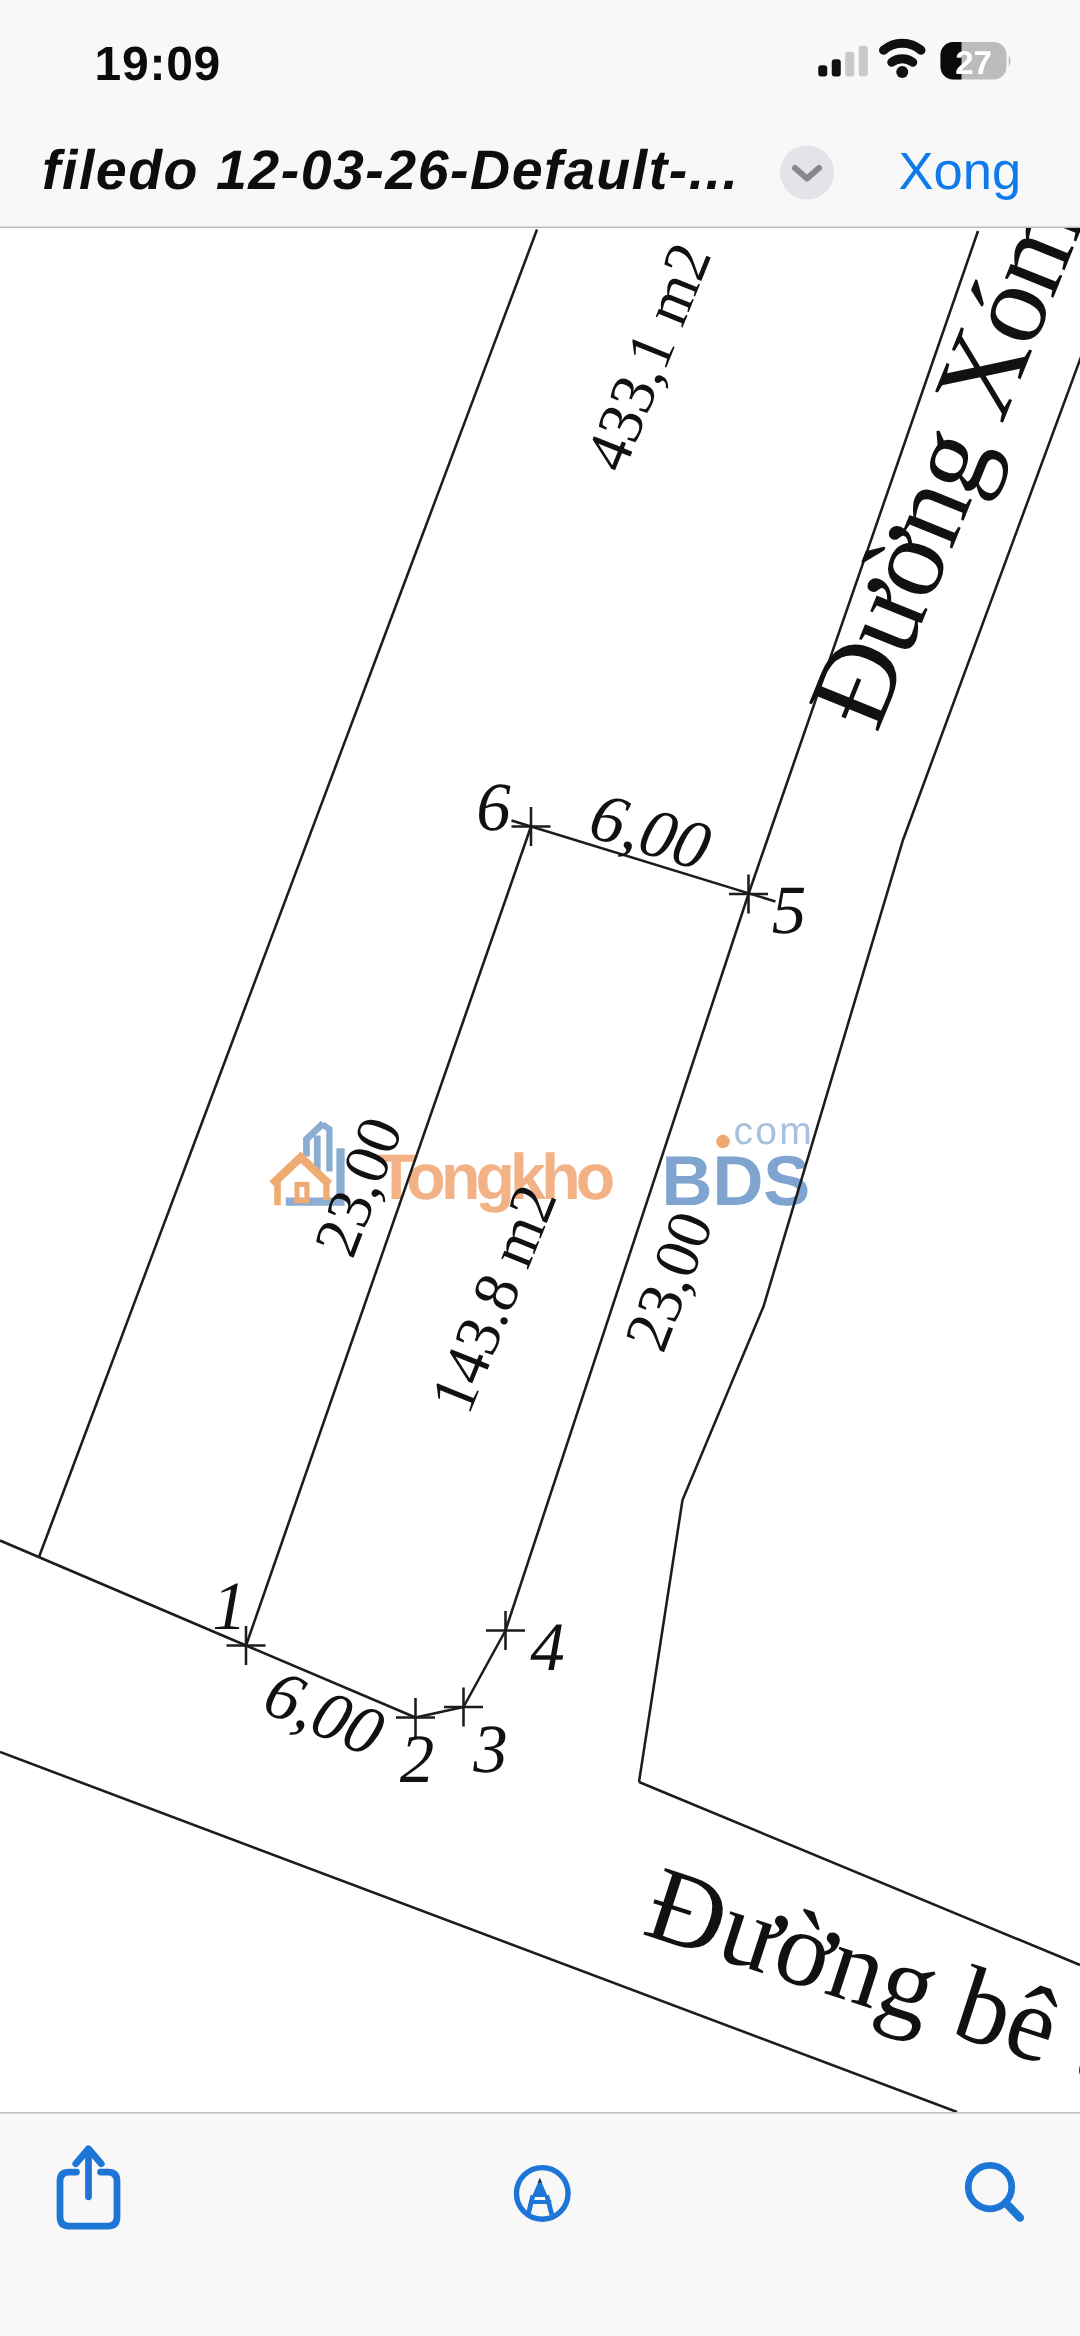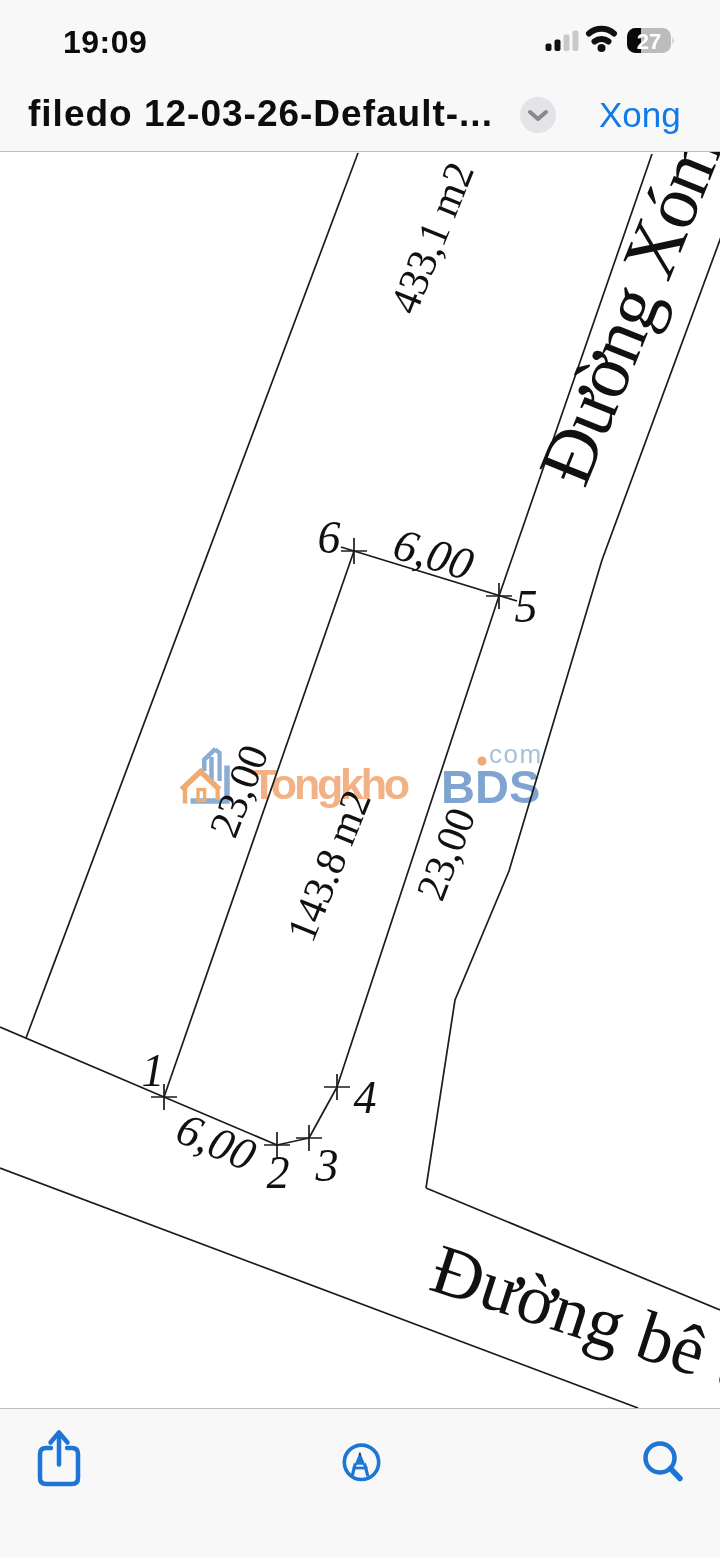--- a/index.html
+++ b/index.html
@@ -1,21 +1,21 @@
 <!DOCTYPE html>
 <html><head>
 <meta charset="utf-8">
 <style>
   html,body { margin:0; padding:0; }
   body { width:720px; height:1557px; position:relative; background:#ffffff;
          font-family:"Liberation Sans", sans-serif; overflow:hidden; }
   .topbar { position:absolute; top:0; left:0; width:720px; height:152px;
             background:#f8f8f8; border-bottom:1px solid #bdbdbd; box-sizing:border-box; }
   .time { position:absolute; top:24px; left:63px; font-size:32px; font-weight:700; color:#0b0b0b; letter-spacing:0.5px;}
-  .navtitle { position:absolute; top:93px; left:28px; font-size:37px; font-weight:700; color:#0d0d0d; letter-spacing:1.0px;}
+  .navtitle { position:absolute; top:93px; left:28px; font-size:37px; font-weight:700; color:#0d0d0d; letter-spacing:1.0px;font-style:italic;}
   .chevbtn { position:absolute; top:97px; left:520px; width:36px; height:36px; border-radius:18px; background:#e3e3e8; }
   .done { position:absolute; top:95px; left:599px; font-size:35px; font-weight:400; color:#0f7bea; }
   .drawing { position:absolute; top:152px; left:0; width:720px; height:1256px; background:#ffffff; }
   .toolbar { position:absolute; top:1408px; left:0; width:720px; height:149px;
              background:#f8f8f8; border-top:1px solid #bdbdbd; box-sizing:border-box; }
 </style>
 </head>
 <body>
 
 <div class="topbar"></div>

